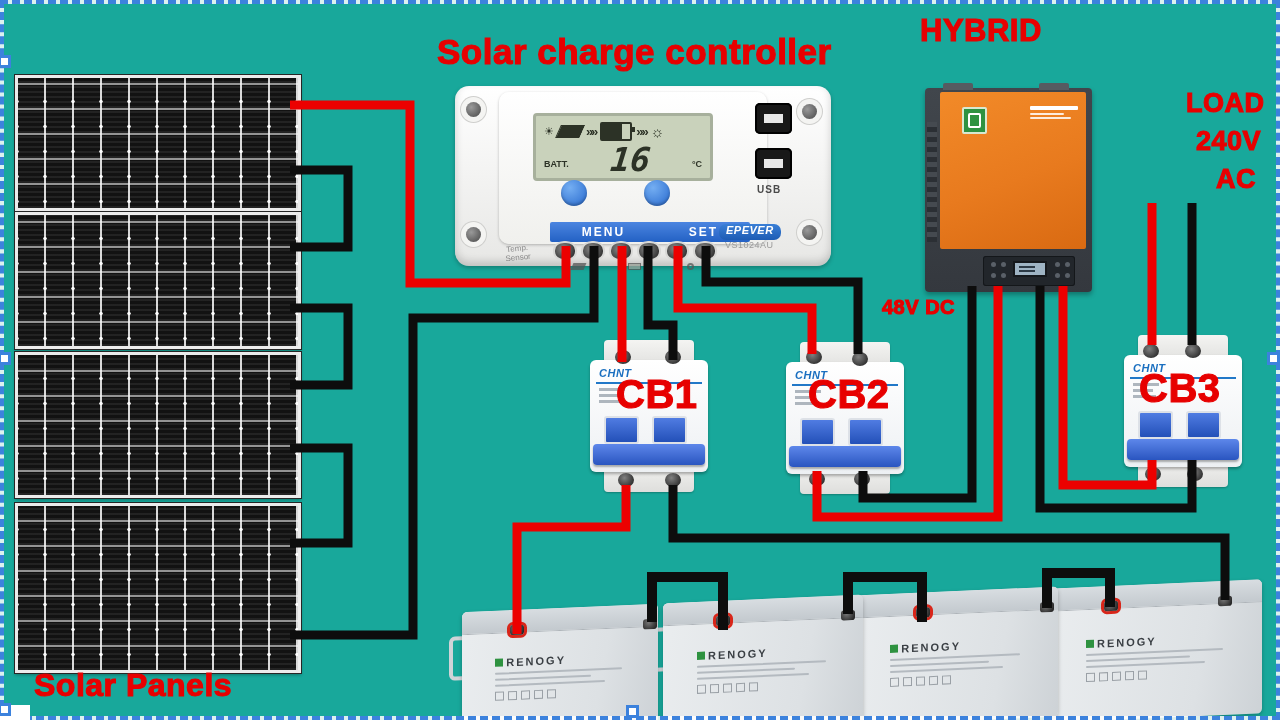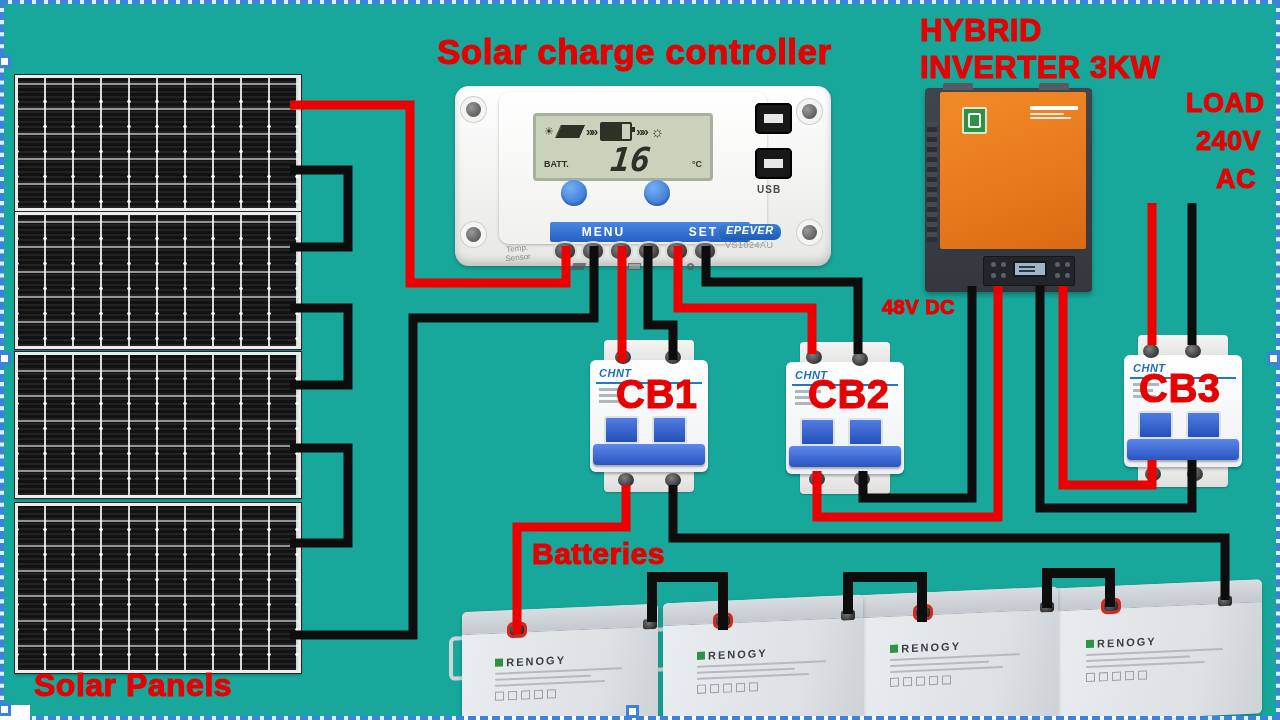--- a/index.html
+++ b/index.html
@@ -414,29 +414,27 @@
     <polyline class="wk" points="1040,286 1040,508 1192,508 1192,460"></polyline>
     <polyline class="wk" points="1192,345 1192,203"></polyline>
 
     <polyline class="wj" points="652,622 652,577 723,577 723,630"></polyline>
     <polyline class="wj" points="848,614 848,577 922,577 922,622"></polyline>
     <polyline class="wj" points="1047,608 1047,573 1110,573 1110,607"></polyline>
   </svg>
 
   <div class="rlabel" style="left:920px;top:13px;font-size:31px;">HYBRID</div>
   <div class="rlabel" style="left:437px;top:32px;font-size:35px;">Solar charge controller</div>
-  <div class="rlabel" style="left:920px;top:50px;font-size:31px;">INVERTER 3KW</div>
   <div class="rlabel" style="left:1186px;top:88px;font-size:27px;">LOAD</div>
   <div class="rlabel" style="left:1196px;top:126px;font-size:27px;">240V</div>
   <div class="rlabel" style="left:1216px;top:164px;font-size:27px;">AC</div>
   <div class="rlabel" style="left:882px;top:296px;font-size:20px;">48V DC</div>
   <div class="rlabel" style="left:616px;top:372px;font-size:40px;">CB1</div>
   <div class="rlabel" style="left:808px;top:372px;font-size:40px;">CB2</div>
   <div class="rlabel" style="left:1139px;top:366px;font-size:40px;">CB3</div>
-  <div class="rlabel" style="left:532px;top:537px;font-size:30px;">Batteries</div>
   <div class="rlabel" style="left:34px;top:667px;font-size:32px;">Solar Panels</div>
 
   <div class="marquee"></div>
   <div class="corner-block"></div>
   <div class="sel-handle" style="left:-2px;top:352px;"></div>
   <div class="sel-handle" style="left:1267px;top:352px;"></div>
   <div class="sel-handle" style="left:626px;top:705px;"></div>
   <div class="sel-handle" style="left:-2px;top:55px;"></div>
   <div class="sel-handle" style="left:-2px;top:703px;"></div>
 

